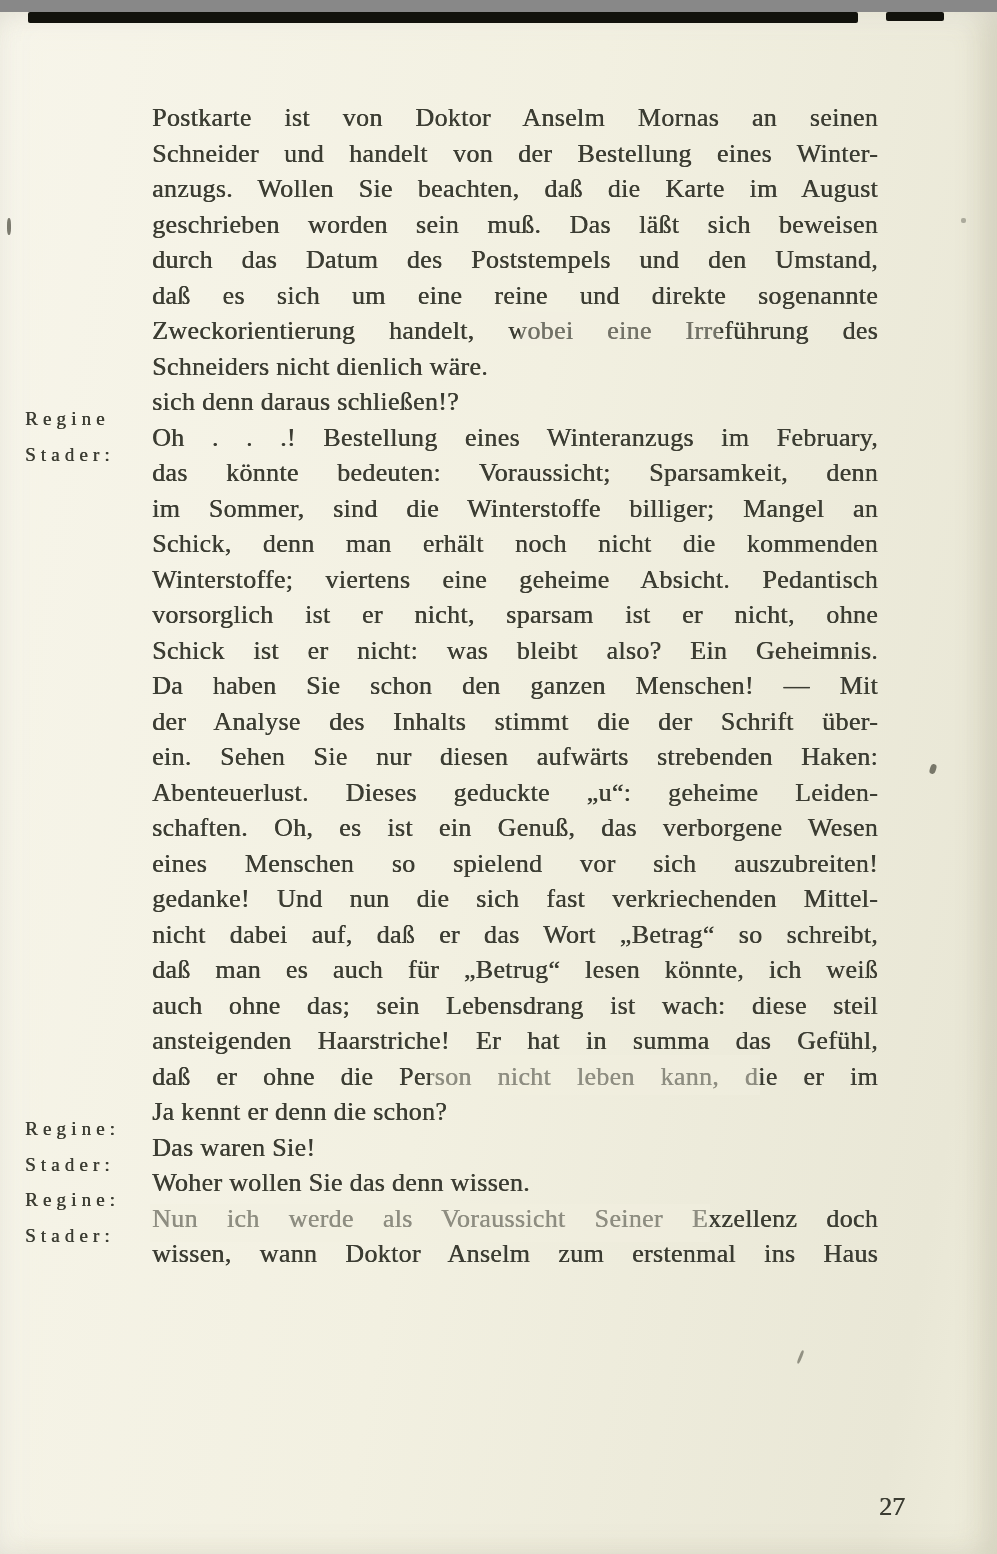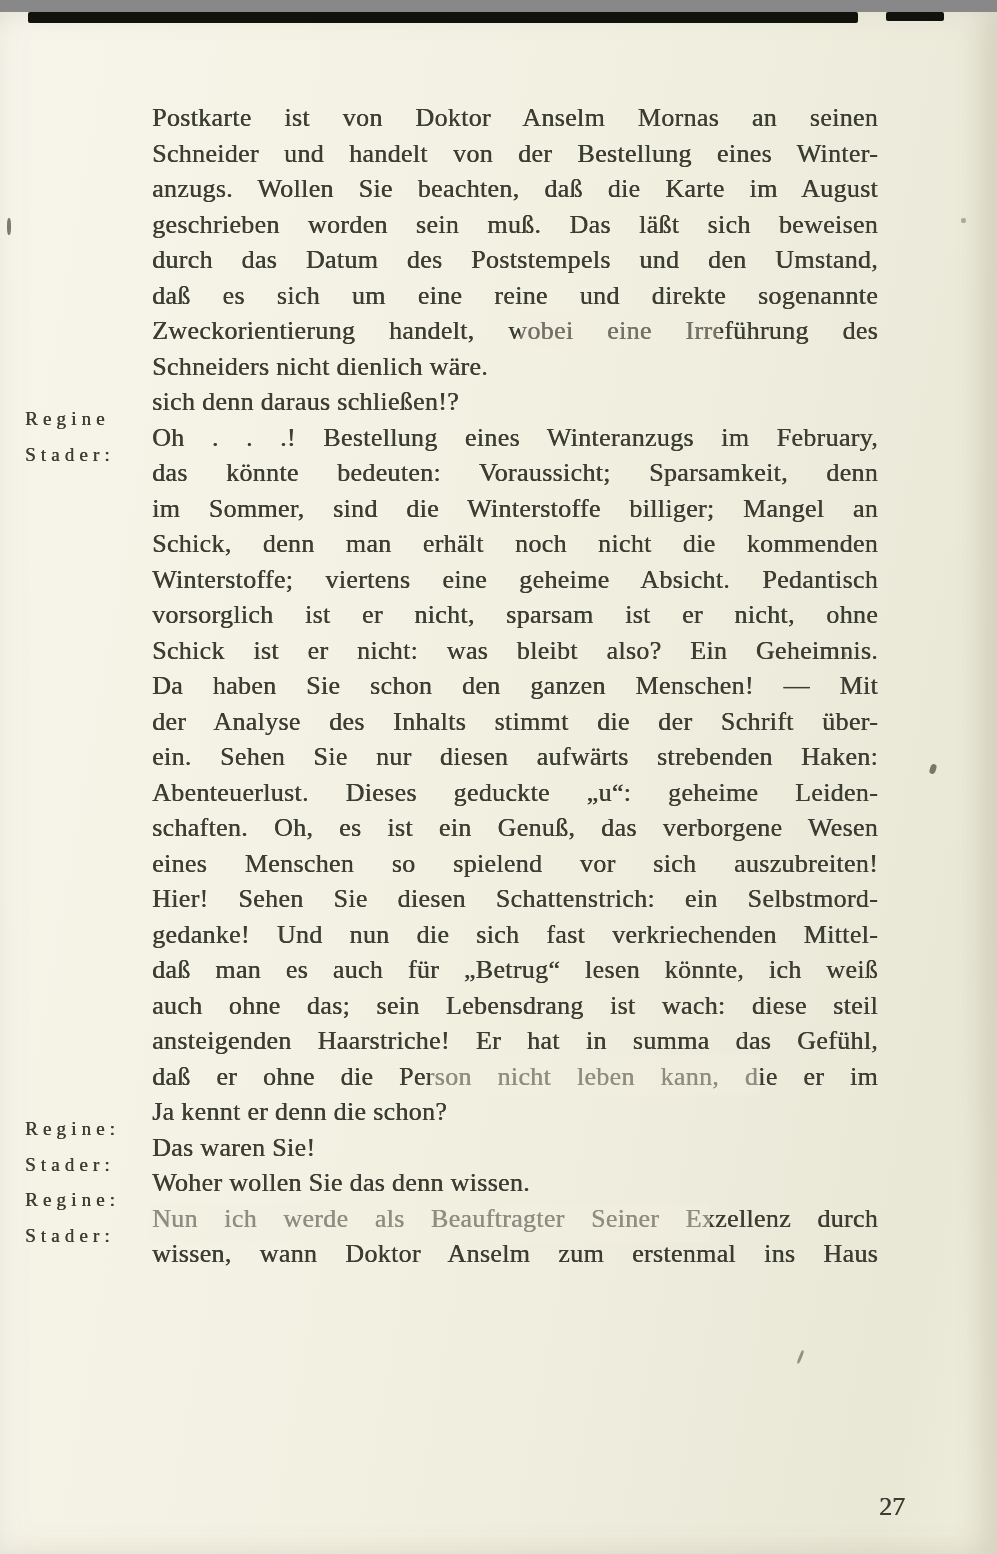--- a/index.html
+++ b/index.html
@@ -107,42 +107,42 @@
         <div class="line just">Schick, denn man erhält noch nicht die kommenden</div>
         <div class="line just">Winterstoffe; viertens eine geheime Absicht. Pedantisch</div>
         <div class="line just">vorsorglich ist er nicht, sparsam ist er nicht, ohne</div>
         <div class="line just">Schick ist er nicht: was bleibt also? Ein Geheimnis.</div>
         <div class="line just">Da haben Sie schon den ganzen Menschen! — Mit</div>
         <div class="line just">der Analyse des Inhalts stimmt die der Schrift über-</div>
         <div class="line just">ein. Sehen Sie nur diesen aufwärts strebenden Haken:</div>
         <div class="line just">Abenteuerlust. Dieses geduckte „u“: geheime Leiden-</div>
         <div class="line just">schaften. Oh, es ist ein Genuß, das verborgene Wesen</div>
         <div class="line just">eines Menschen so spielend vor sich auszubreiten!</div>
-        <div class="line just">Hier! Sehen Sie diesen Schattenstrich: ein Selbstmord-</div>
         <div class="line just">gedanke! Und nun die sich fast verkriechenden Mittel-</div>
+        <div class="line just">nicht dabei auf, daß er das Wort „Betrag“ so schreibt,</div>
         <div class="line just">daß man es auch für „Betrug“ lesen könnte, ich weiß</div>
         <div class="line just">auch ohne das; sein Lebensdrang ist wach: diese steil</div>
         <div class="line just">ansteigenden Haarstriche! Er hat in summa das Gefühl,</div>
         <div class="line just">daß er ohne die Person nicht leben kann, die er im</div>
       </div>
       <div class="block">
         <div class="speaker">Regine:</div>
         <div class="line">Ja kennt er denn die schon?</div>
       </div>
       <div class="block">
         <div class="speaker">Stader:</div>
         <div class="line">Das waren Sie!</div>
       </div>
       <div class="block">
         <div class="speaker">Regine:</div>
         <div class="line">Woher wollen Sie das denn wissen.</div>
       </div>
       <div class="block">
         <div class="speaker">Stader:</div>
-        <div class="line just">Nun ich werde als Beauftragter Seiner Exzellenz durch</div>
+        <div class="line just">Nun ich werde als Voraussicht Seiner Exzellenz doch</div>
         <div class="line just">wissen, wann Doktor Anselm zum erstenmal ins Haus</div>
       </div>
     </div>
 
   <div class="page-number">27</div>
 
   <div class="speck sp1"></div>
   <div class="speck sp2"></div>
   <div class="speck sp3"></div>
   <div class="speck sp4"></div>

